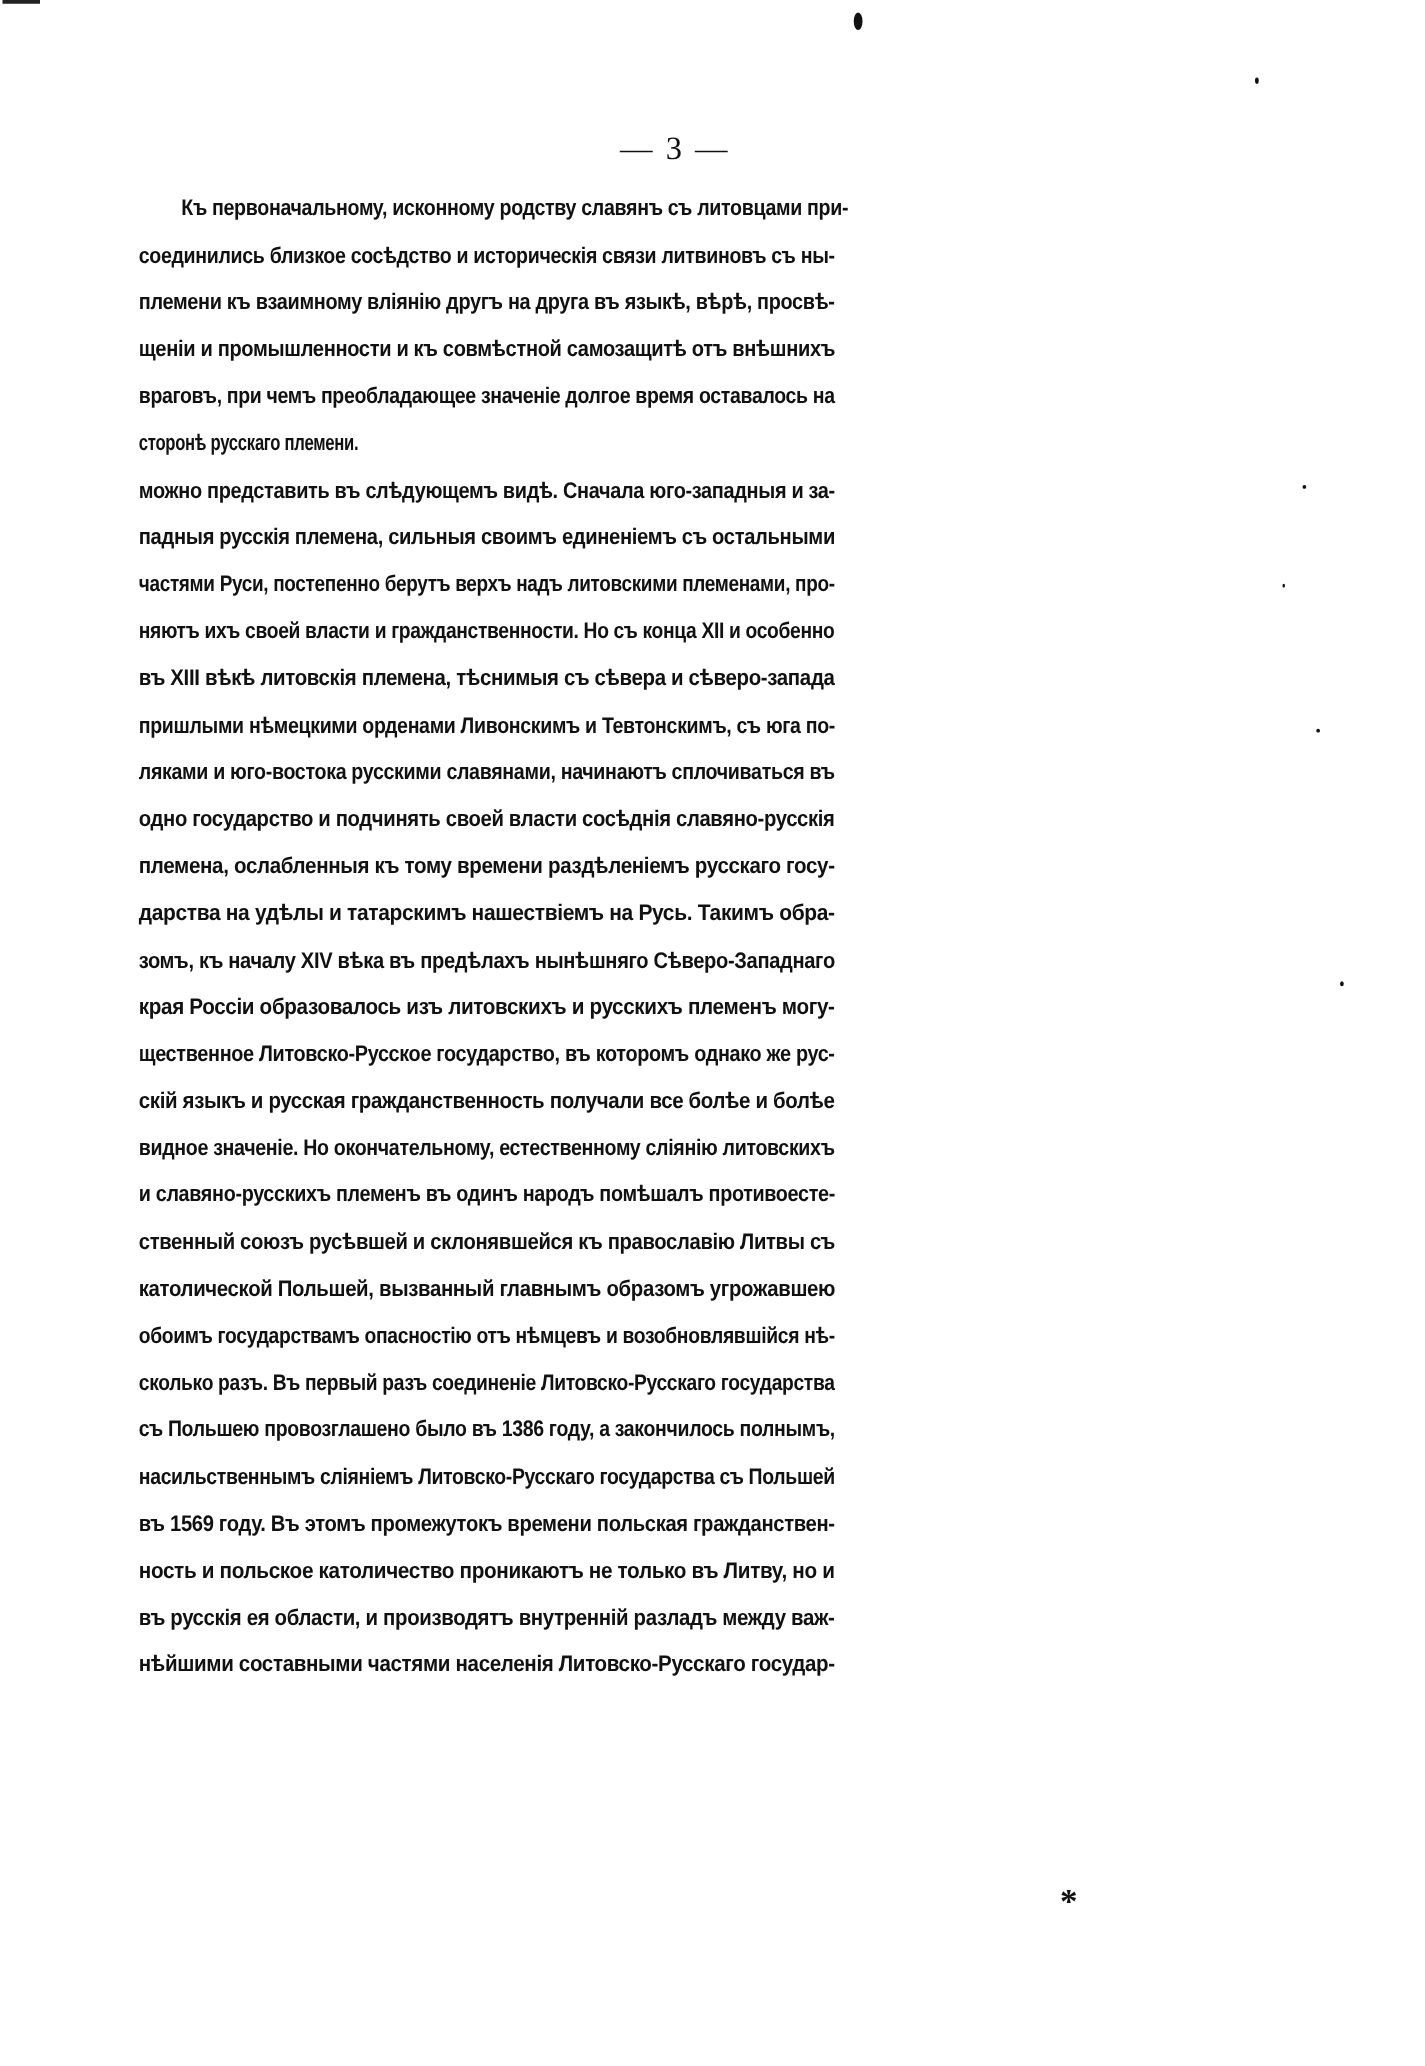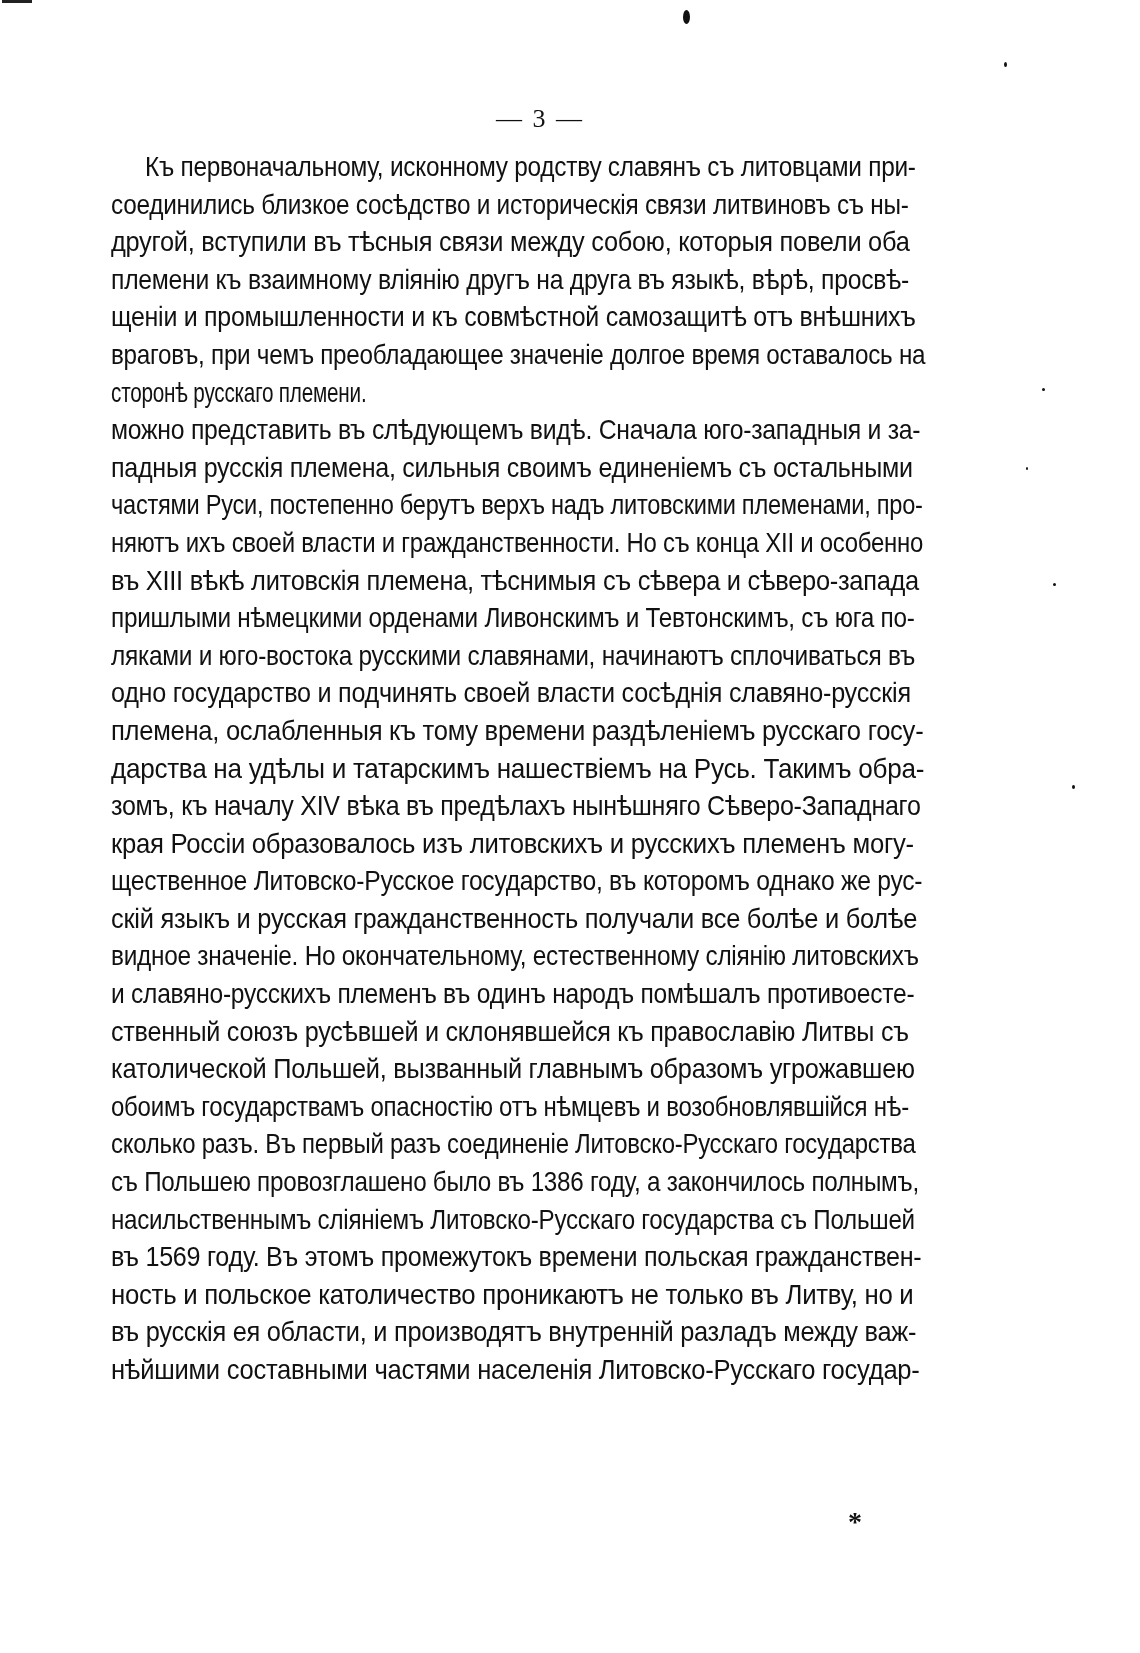--- a/index.html
+++ b/index.html
@@ -10,22 +10,22 @@
   .page-number {
     position: absolute; left: 0; width: 1080px; top: 104px; text-align: center;
     font-family: "Liberation Serif", serif; font-size: 26px; color: #111; letter-spacing: 2px;
   }
   .text-block {
     position: absolute; left: 111px; top: 148px; width: 812px;
     font-family: "Liberation Sans Narrow", "Liberation Sans", sans-serif;
     color: #111;
   }
   .line {
-    height: 37.6px; line-height: 37.6px; font-size: 28px; white-space: nowrap;
-    transform-origin: left center; font-weight: normal; letter-spacing: -0.3px;
+    height: 37.6px; line-height: 37.6px; font-size: 18px; white-space: nowrap;
+    transform-origin: left center; font-weight: bold; letter-spacing: -0.3px;
     display: block; overflow: visible;
   }
   .line span { display: inline-block; transform: scaleX(0.74); transform-origin: left center; }
   .line.indent span { margin-left: 34px; }
   .signature { position: absolute; left: 848px; top: 1506px; font-family: "Liberation Serif", serif; font-size: 28px; font-weight: bold; color:#111; }
 </style>
 </head>
 <body>
 
 <div class="page">
@@ -36,21 +36,20 @@
   <div class="speck" style="left:1026px;top:467px;width:2px;height:3px;"></div>
   <div class="speck" style="left:1053px;top:583px;width:3px;height:3px;"></div>
   <div class="speck" style="left:1072px;top:785px;width:3px;height:4px;"></div>
 
   <div class="page-number">— 3 —</div>
 
   <div class="text-block">
     <div id="para-container">
         <div class="line indent"><span style="transform: scaleX(0.871907);">Къ первоначальному, исконному родству славянъ съ литовцами при-</span></div>
         <div class="line"><span style="transform: scaleX(0.869743);">соединились близкое сосѣдство и историческія связи литвиновъ съ ны-</span></div>
-        <div class="line"><span style="transform: scaleX(0.906724);">другой, вступили въ тѣсныя связи между собою, которыя повели оба</span></div>
         <div class="line"><span style="transform: scaleX(0.883119);">племени къ взаимному вліянію другъ на друга въ языкѣ, вѣрѣ, просвѣ-</span></div>
         <div class="line"><span style="transform: scaleX(0.891374);">щеніи и промышленности и къ совмѣстной самозащитѣ отъ внѣшнихъ</span></div>
         <div class="line"><span style="transform: scaleX(0.86596);">враговъ, при чемъ преобладающее значеніе долгое время оставалось на</span></div>
         <div class="line"><span style="transform: scaleX(0.74);">сторонѣ русскаго племени.</span></div>
         <div class="line"><span style="transform: scaleX(0.885164);">можно представить въ слѣдующемъ видѣ. Сначала юго-западныя и за-</span></div>
         <div class="line"><span style="transform: scaleX(0.895676);">падныя русскія племена, сильныя своимъ единеніемъ съ остальными</span></div>
         <div class="line"><span style="transform: scaleX(0.842788);">частями Руси, постепенно берутъ верхъ надъ литовскими племенами, про-</span></div>
         <div class="line"><span style="transform: scaleX(0.855356);">няютъ ихъ своей власти и гражданственности. Но съ конца XII и особенно</span></div>
         <div class="line"><span style="transform: scaleX(0.907754);">въ XIII вѣкѣ литовскія племена, тѣснимыя съ сѣвера и сѣверо-запада</span></div>
         <div class="line"><span style="transform: scaleX(0.868899);">пришлыми нѣмецкими орденами Ливонскимъ и Тевтонскимъ, съ юга по-</span></div>

